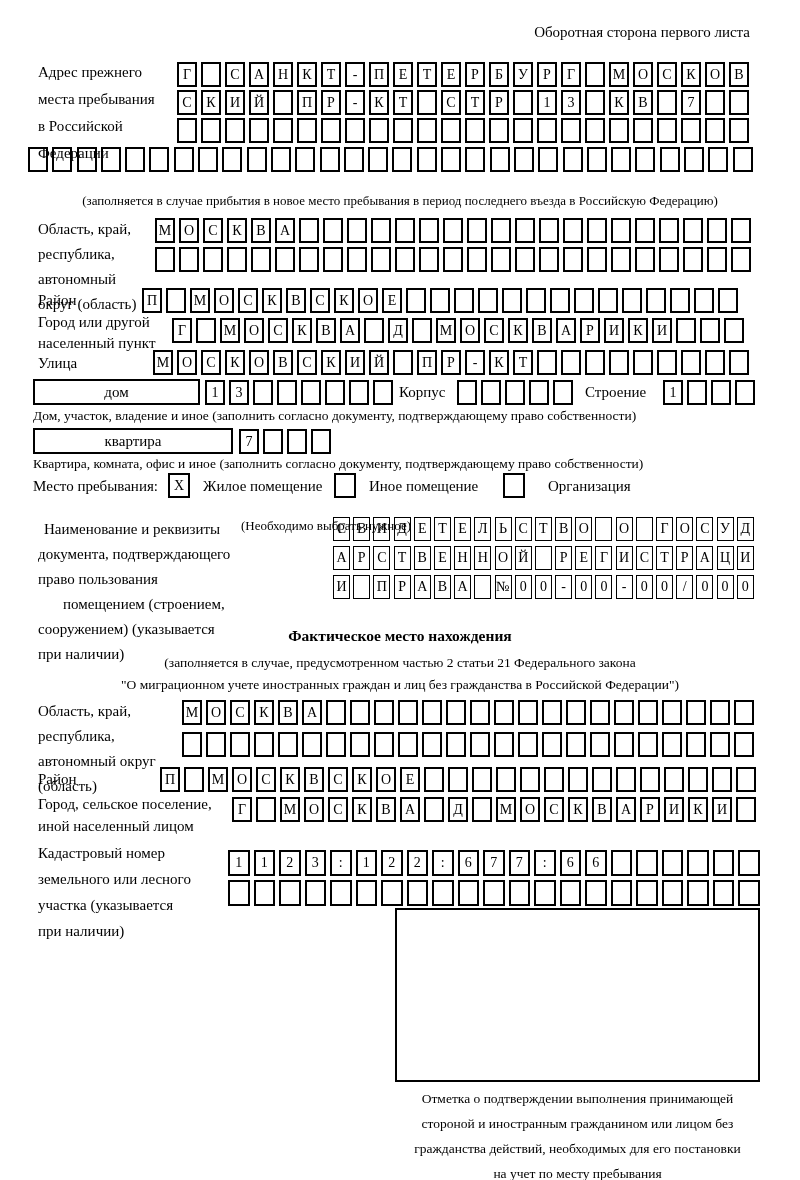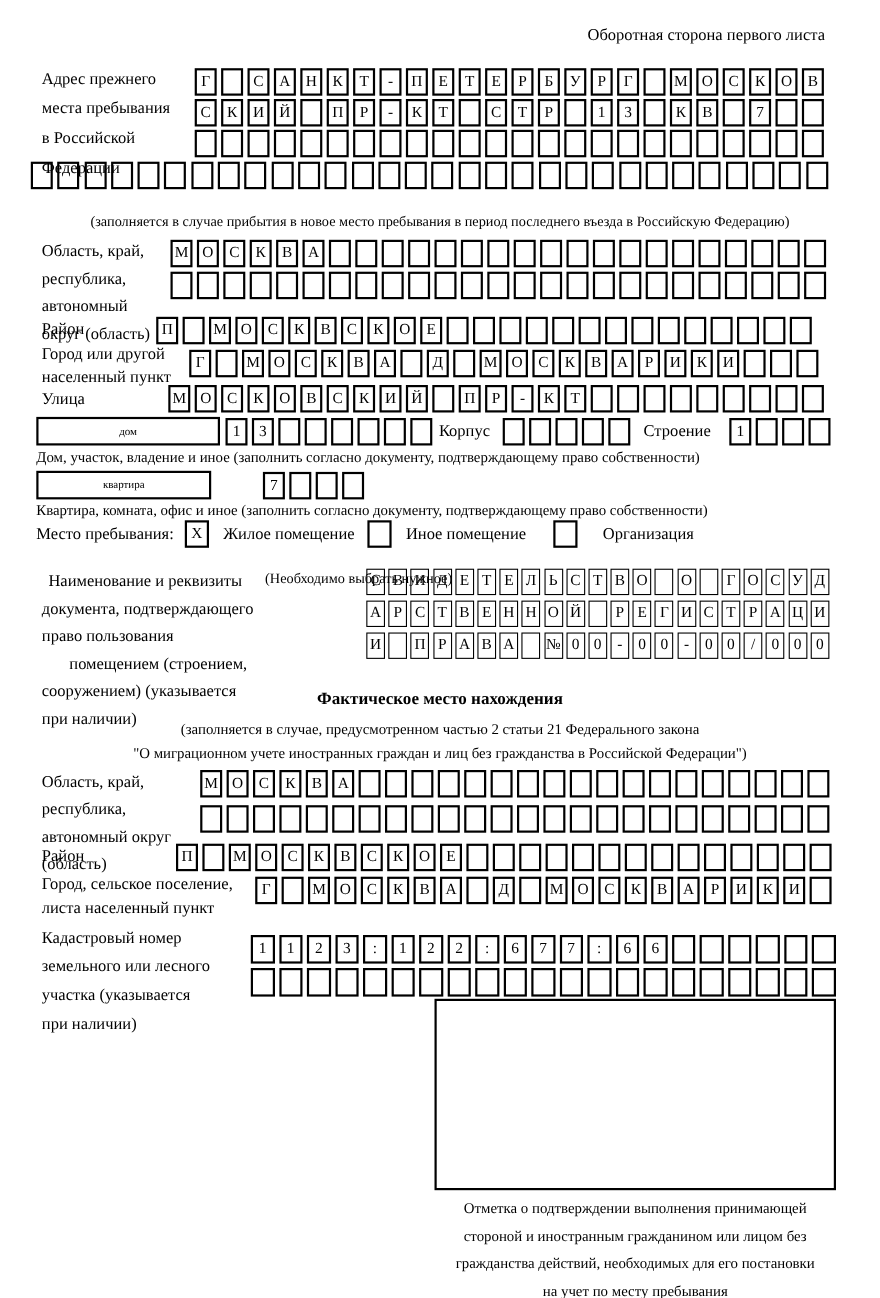--- a/index.html
+++ b/index.html
@@ -12,21 +12,21 @@
   .heading{font-size:16px;font-weight:bold;white-space:nowrap;}
   .center{left:0;right:0;text-align:center;}
   .row{display:flex;gap:4px;}
   .cell{flex:none;width:20px;height:25px;border:2px solid #000;box-sizing:border-box;
         display:flex;align-items:center;justify-content:center;font-size:14px;line-height:1;}
   .row.r30{gap:4.3px;}
   .row.narrow{gap:3.2px;}
   .row.narrow .cell{width:17px;height:24px;border-width:1.5px;}
   .row.wide .cell{width:21.5px;height:26px;}
   .widebox{border:2px solid #000;box-sizing:border-box;display:flex;align-items:center;
-           justify-content:center;font-size:10px;}
+           justify-content:center;font-size:15px;}
   .checkbox{width:22px;height:25px;border:2px solid #000;box-sizing:border-box;display:flex;
             align-items:center;justify-content:center;font-size:14px;}
   .bigbox{border:2px solid #000;box-sizing:border-box;}
   .caption{font-size:13.5px;line-height:25px;text-align:center;white-space:nowrap;}
 </style>
 </head>
 <body>
 
 <div class="form">
 
@@ -316,21 +316,21 @@
     </div>
   <div class="abs lbl" style="left:585px;top:384px;">Строение</div>
   <div class="abs row" style="left:663px;top:380px;">
       <span class="cell">1</span>
       <span class="cell"></span>
       <span class="cell"></span>
       <span class="cell"></span>
     </div>
   <div class="abs note-md" style="left:33px;top:409px;">Дом, участок, владение и иное (заполнить согласно документу, подтверждающему право собственности)</div>
 
-  <div class="abs widebox" style="left:33px;top:428px;width:159px;height:26px;">квартира</div>
+  <div class="abs widebox" style="left:33px;top:428px;width:200px;height:26px;">квартира</div>
   <div class="abs row" style="left:239px;top:429px;">
       <span class="cell">7</span>
       <span class="cell"></span>
       <span class="cell"></span>
       <span class="cell"></span>
     </div>
   <div class="abs note-md" style="left:33px;top:457px;">Квартира, комната, офис и иное (заполнить согласно документу, подтверждающему право собственности)</div>
 
   <div class="abs lbl" style="left:33px;top:478px;">Место пребывания:</div>
   <div class="abs checkbox" style="left:168px;top:473px;">X</div>
@@ -501,21 +501,21 @@
       <span class="cell"></span>
       <span class="cell"></span>
       <span class="cell"></span>
       <span class="cell"></span>
       <span class="cell"></span>
       <span class="cell"></span>
       <span class="cell"></span>
     </div>
 
   <div class="abs lbl" style="left:38px;top:796px;">Город, сельское поселение,</div>
-  <div class="abs lbl" style="left:38px;top:818px;">листа населенный пункт</div>
+  <div class="abs lbl" style="left:38px;top:818px;">иной населенный лицом</div>
   <div class="abs row" style="left:232px;top:797px;">
       <span class="cell">Г</span>
       <span class="cell"></span>
       <span class="cell">М</span>
       <span class="cell">О</span>
       <span class="cell">С</span>
       <span class="cell">К</span>
       <span class="cell">В</span>
       <span class="cell">А</span>
       <span class="cell"></span>

